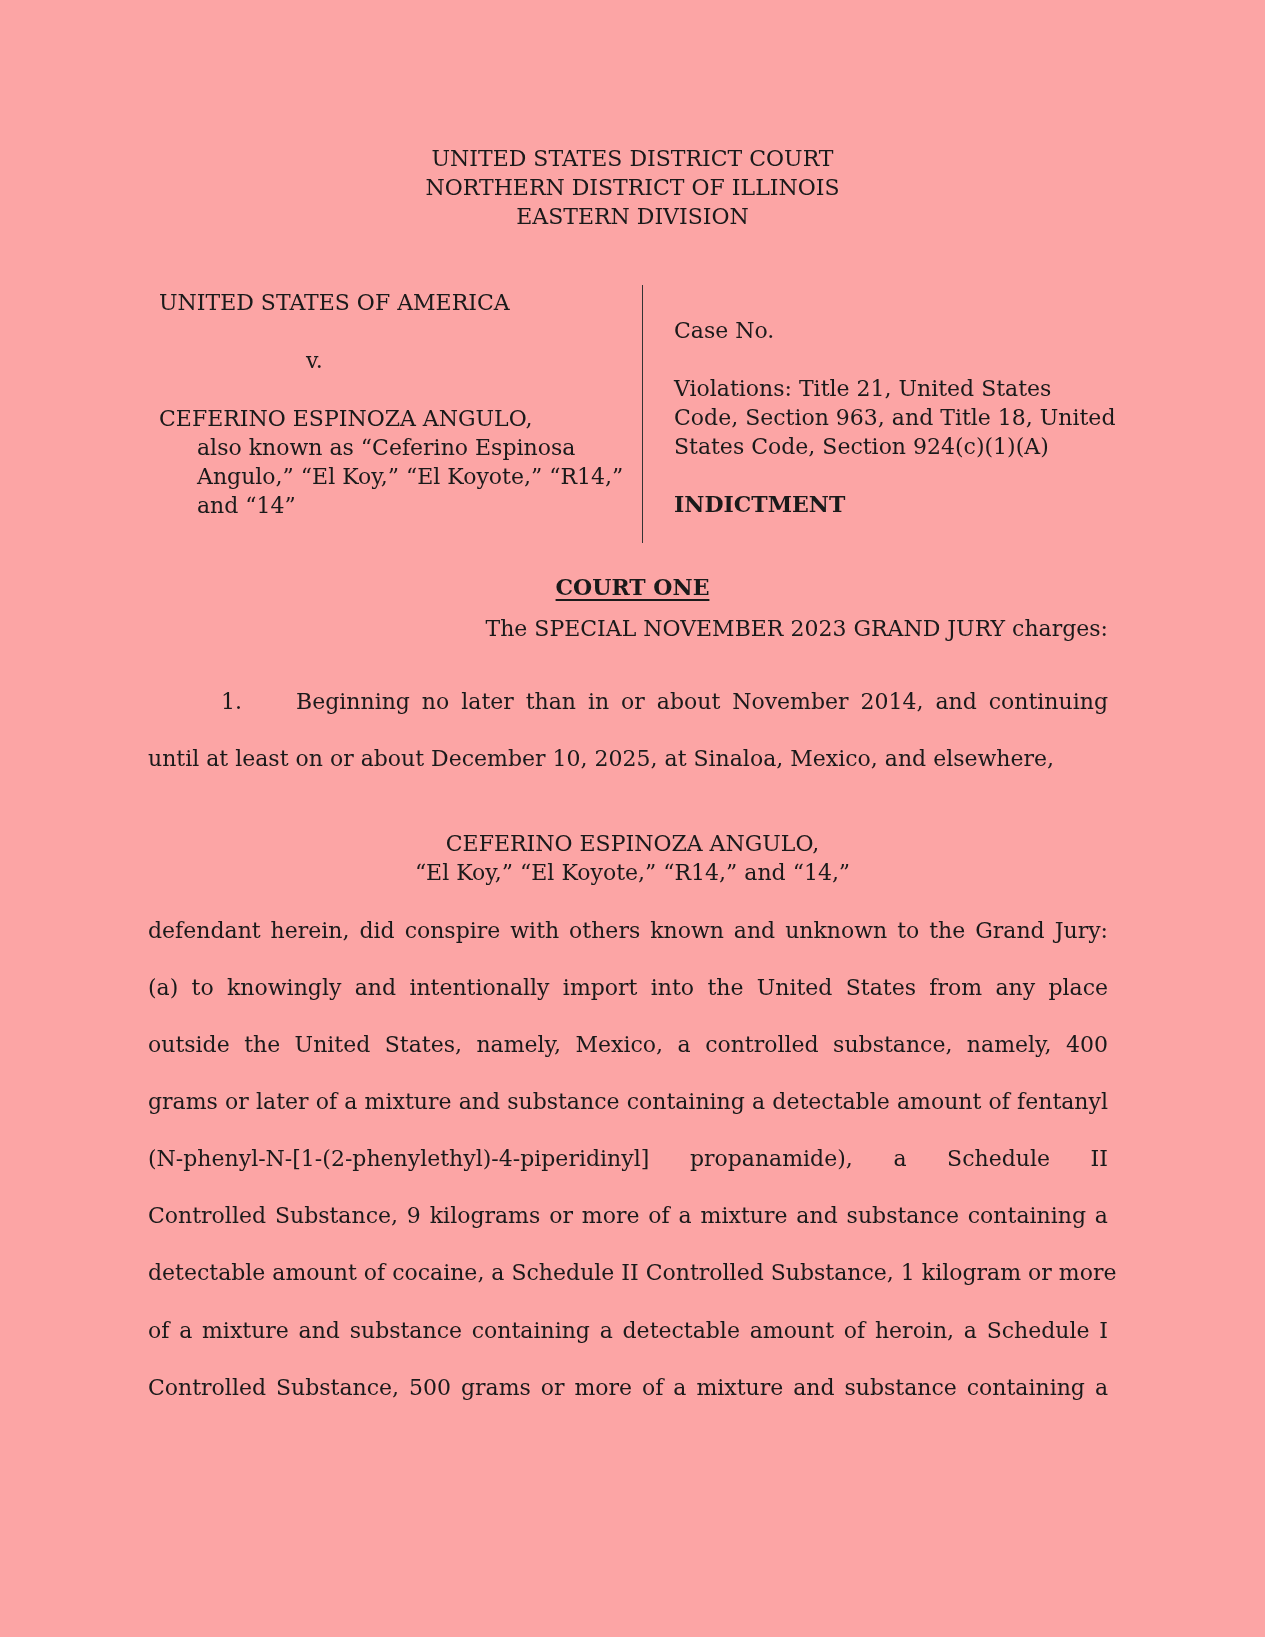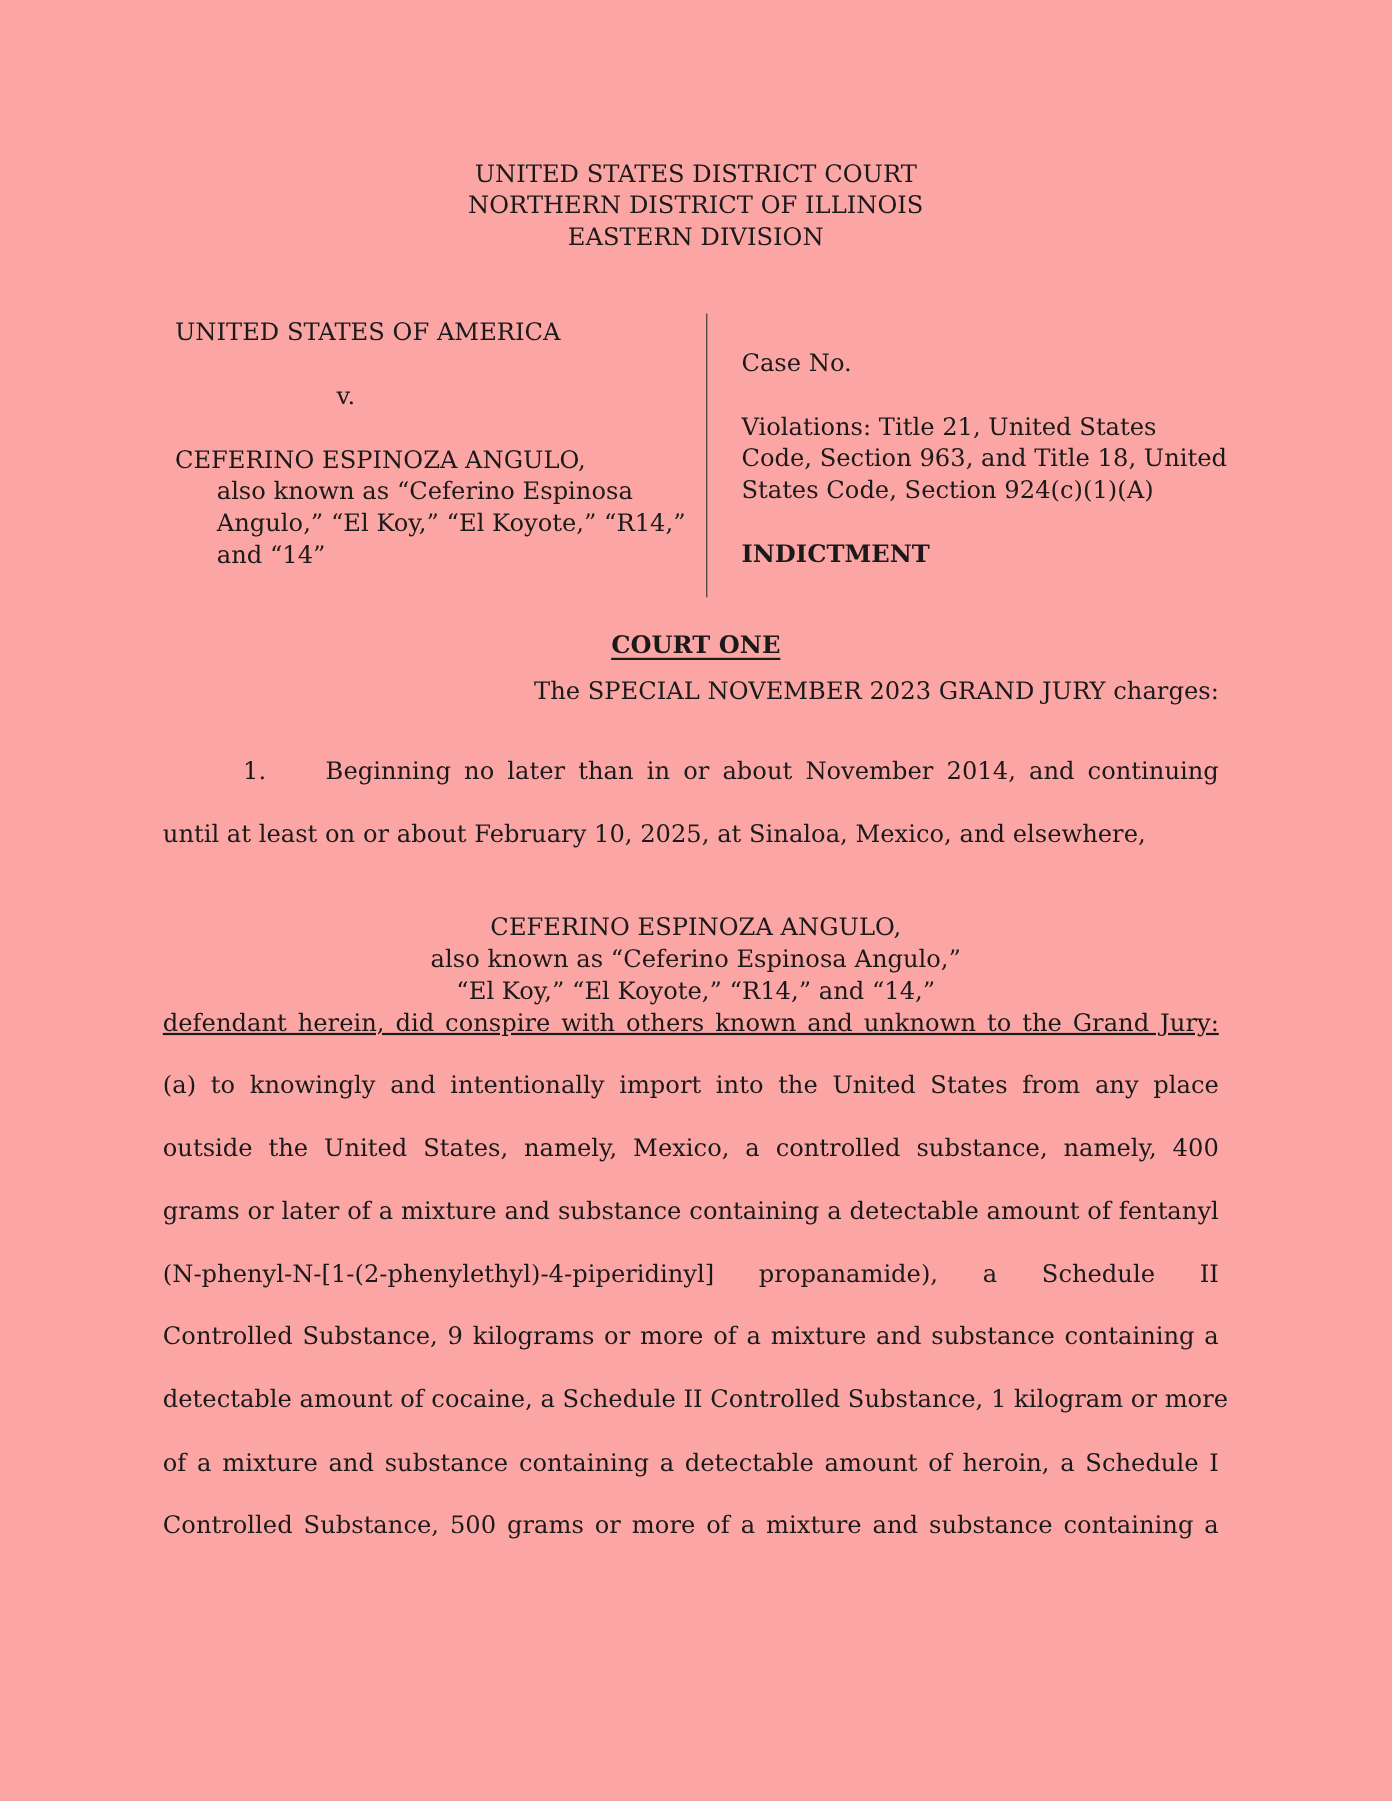--- a/index.html
+++ b/index.html
@@ -169,29 +169,28 @@
 
   <div class="count-heading">
     <span>COURT ONE</span>
   </div>
 
   <div class="line indent" style="top:614px;text-align:right;">The SPECIAL NOVEMBER 2023 GRAND JURY charges:</div>
 
   <div class="para-num" style="top:687px;">1.</div>
   <div class="para-first" style="top:687px;">Beginning no later than in or about November 2014, and continuing</div>
 
-  <div class="line" style="top:744px;">until at least on or about February 10, 2025, at Sinaloa, Mexico, and elsewhere,</div>
+  <div class="line" style="top:744px;">until at least on or about December 10, 2025, at Sinaloa, Mexico, and elsewhere,</div>
 
   <div class="center-block">
     <div>CEFERINO ESPINOZA ANGULO,</div>
-    <div>also known as “Ceferino Espinosa Angulo,”</div>
     <div>“El Koy,” “El Koyote,” “R14,” and “14,”</div>
   </div>
 
-  <div class="line justify" style="top:916px;text-decoration:underline;">defendant herein, did conspire with others known and unknown to the Grand Jury:</div>
+  <div class="line justify" style="top:916px;">defendant herein, did conspire with others known and unknown to the Grand Jury:</div>
   <div class="line justify" style="top:973px;">(a) to knowingly and intentionally import into the United States from any place</div>
   <div class="line justify" style="top:1030px;">outside the United States, namely, Mexico, a controlled substance, namely, 400</div>
   <div class="line justify" style="top:1087px;">grams or later of a mixture and substance containing a detectable amount of fentanyl</div>
   <div class="line justify" style="top:1144px;">(N-phenyl-N-[1-(2-phenylethyl)-4-piperidinyl] propanamide), a Schedule II</div>
   <div class="line justify" style="top:1201px;">Controlled Substance, 9 kilograms or more of a mixture and substance containing a</div>
   <div class="line justify" style="top:1258px;">detectable amount of cocaine, a Schedule II Controlled Substance, 1 kilogram or more</div>
   <div class="line justify" style="top:1316px;">of a mixture and substance containing a detectable amount of heroin, a Schedule I</div>
   <div class="line justify" style="top:1373px;">Controlled Substance, 500 grams or more of a mixture and substance containing a</div>
 
 </div>

